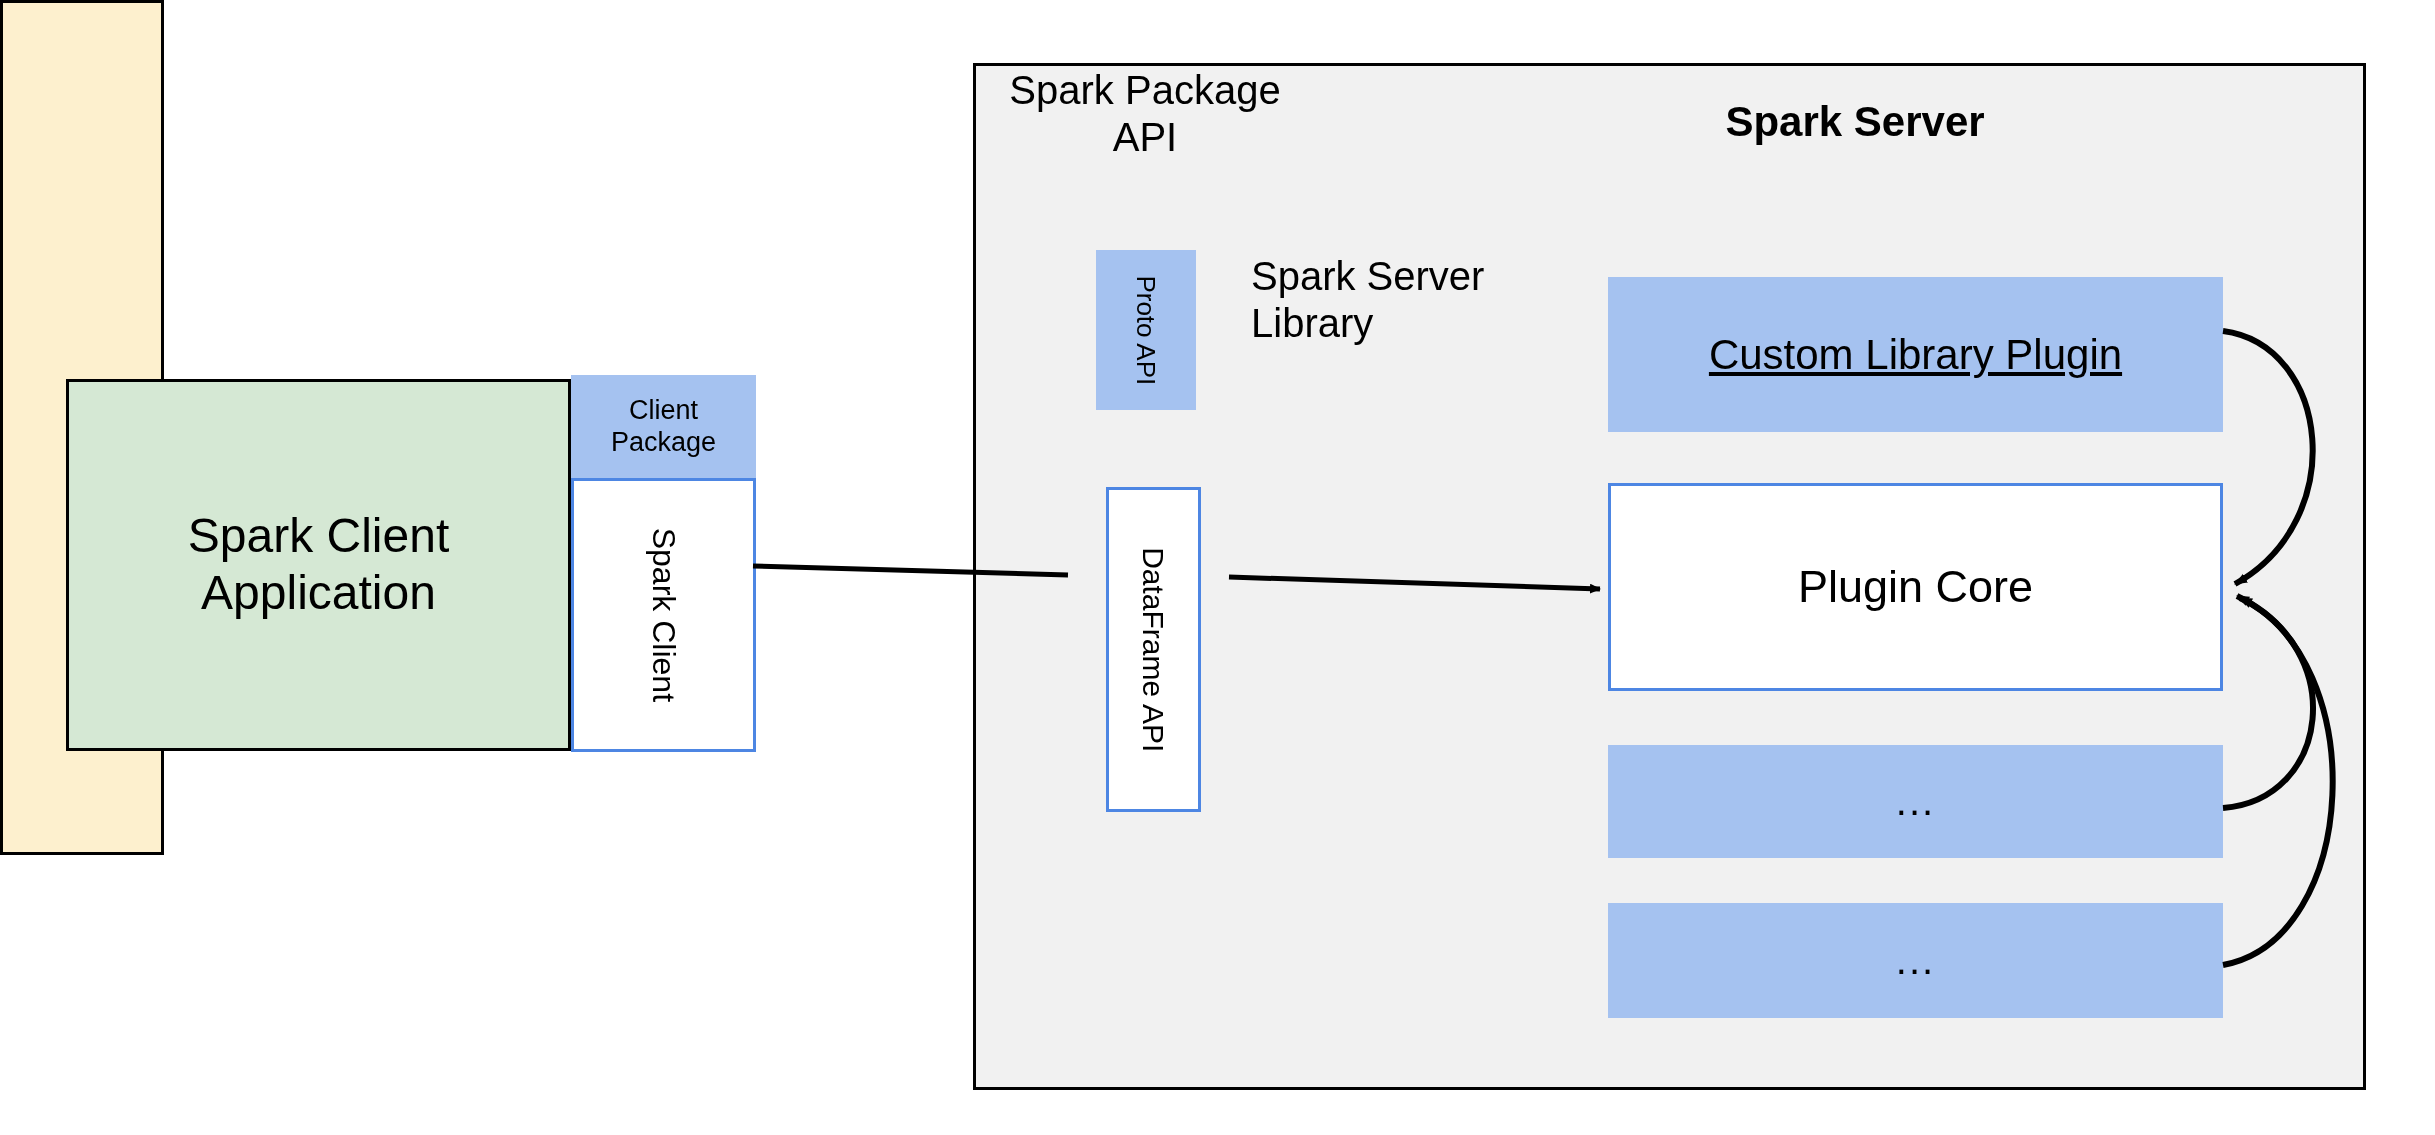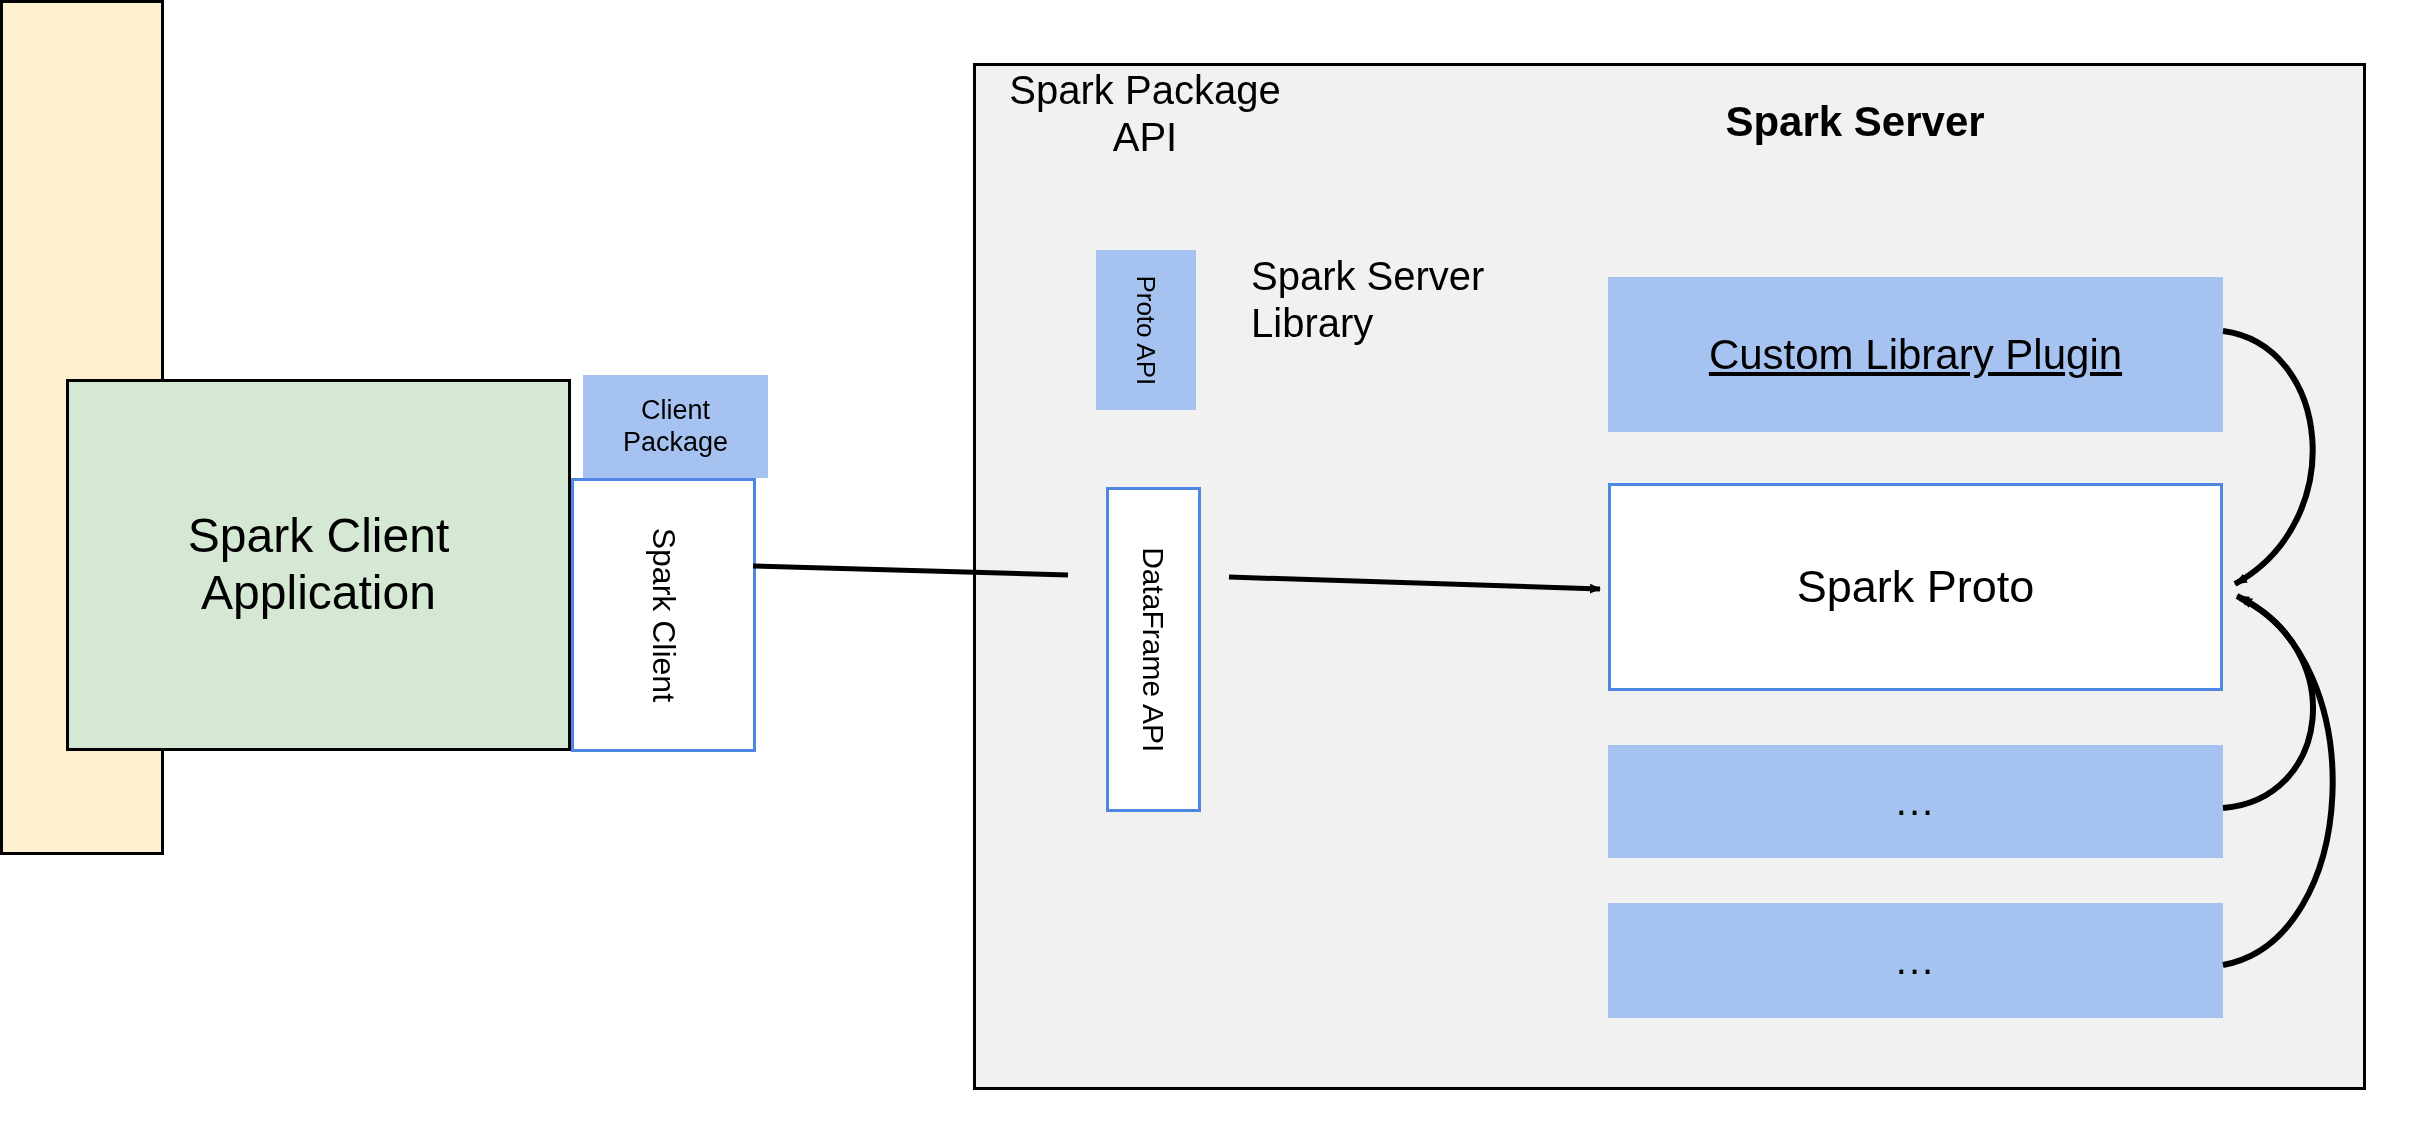--- a/index.html
+++ b/index.html
@@ -40,21 +40,20 @@
     font-size: 48px;
     z-index: 2;
   }
   #client-package {
     left: 571px; top: 375px;
     width: 185px; height: 103px;
     background: #A5C2F0;
     border: none;
     font-size: 27px;
     z-index: 3;
-    margin-left: 12px;
   }
   #spark-client {
     left: 571px; top: 478px;
     width: 185px; height: 274px;
     background: #ffffff;
     border: 3px solid #4D86E3;
     font-size: 32px;
     z-index: 3;
   }
   #spark-client .vtext {
@@ -185,21 +184,21 @@
 
   <div id="dataframe-api" class="box">
     <span class="vtext">DataFrame API</span>
   </div>
 
   <div id="plugin-0" class="box plugin-box">
     <span>Custom Library Plugin</span>
   </div>
 
   <div id="spark-core" class="box">
-    <span>Spark Proto</span>
+    <span>Plugin Core</span>
   </div>
 
   <div id="plugin-1" class="box plugin-box">
     <span class="ellipsis">...</span>
   </div>
 
   <div id="plugin-2" class="box plugin-box">
     <span class="ellipsis">...</span>
   </div>
 

